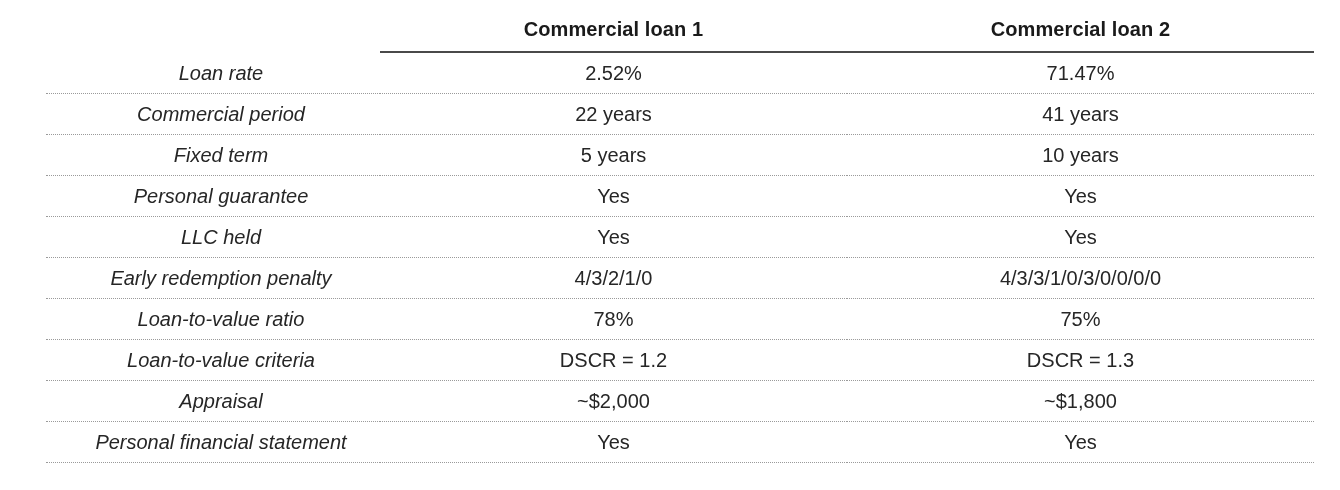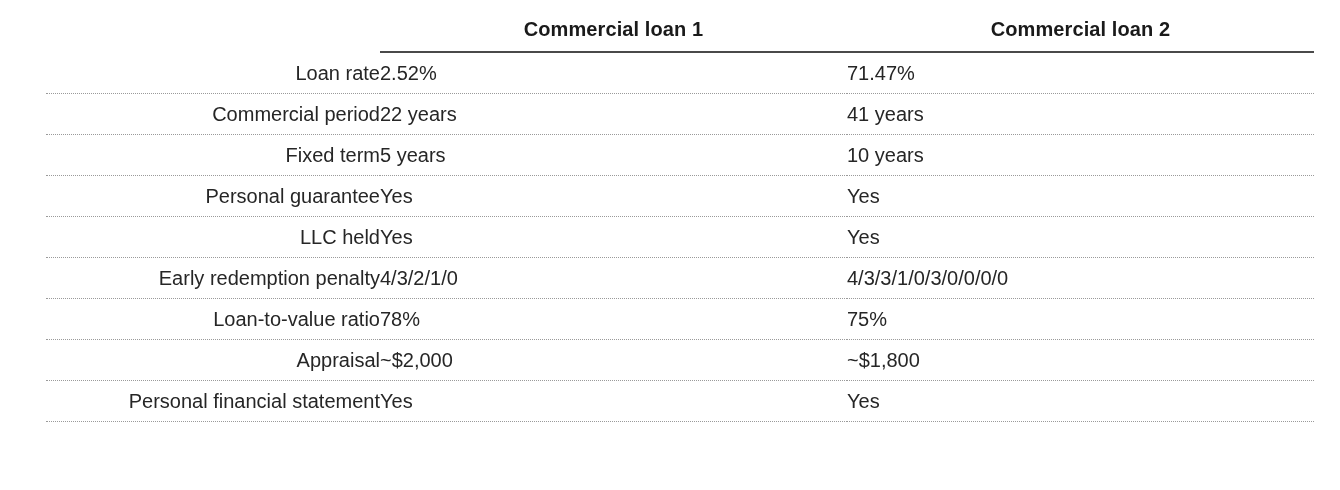--- a/index.html
+++ b/index.html
@@ -47,25 +47,26 @@
     border-bottom: 2px solid #4a4a4a;
   }
   tbody td {
     font-size: 20px;
     color: #262626;
     padding: 9px 0 8px 0;
     border-bottom: 1px dotted #9a9a9a;
     vertical-align: middle;
   }
   tbody td.row-label {
-    text-align: right;
+    text-align: center;
     padding-left: 16px;
+    font-style: italic;
   }
   tbody td.row-value {
-    text-align: left;
+    text-align: center;
   }
 </style>
 </head>
 <body>
 
 <div class="sheet">
   <table class="comparison">
     <colgroup>
       <col class="label-col">
       <col class="value-col">
@@ -108,20 +109,25 @@
         <td class="row-label">Early redemption penalty</td>
         <td class="row-value">4/3/2/1/0</td>
         <td class="row-value">4/3/3/1/0/3/0/0/0/0</td>
       </tr>
       <tr>
         <td class="row-label">Loan-to-value ratio</td>
         <td class="row-value">78%</td>
         <td class="row-value">75%</td>
       </tr>
       <tr>
+        <td class="row-label">Loan-to-value criteria</td>
+        <td class="row-value">DSCR = 1.2</td>
+        <td class="row-value">DSCR = 1.3</td>
+      </tr>
+      <tr>
         <td class="row-label">Appraisal</td>
         <td class="row-value">~$2,000</td>
         <td class="row-value">~$1,800</td>
       </tr>
       <tr>
         <td class="row-label">Personal financial statement</td>
         <td class="row-value">Yes</td>
         <td class="row-value">Yes</td>
       </tr>
     </tbody>

